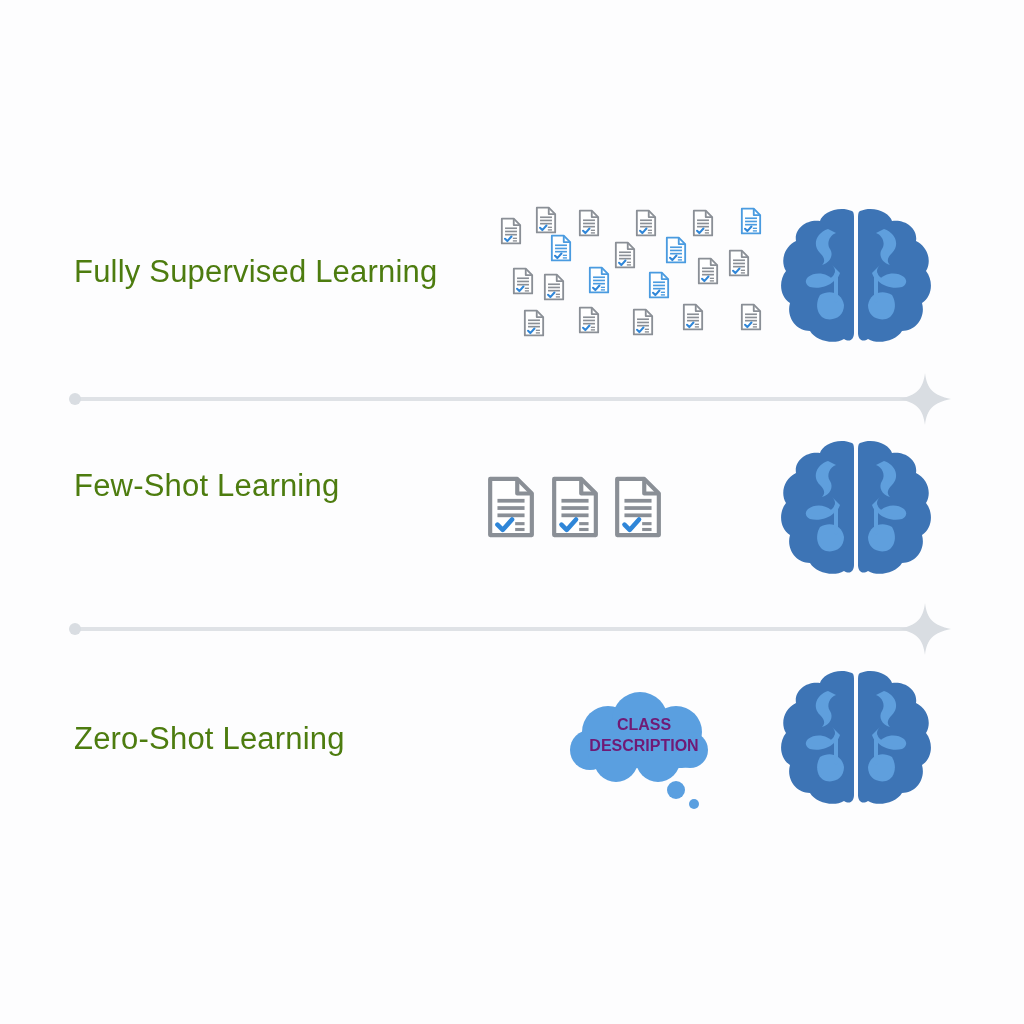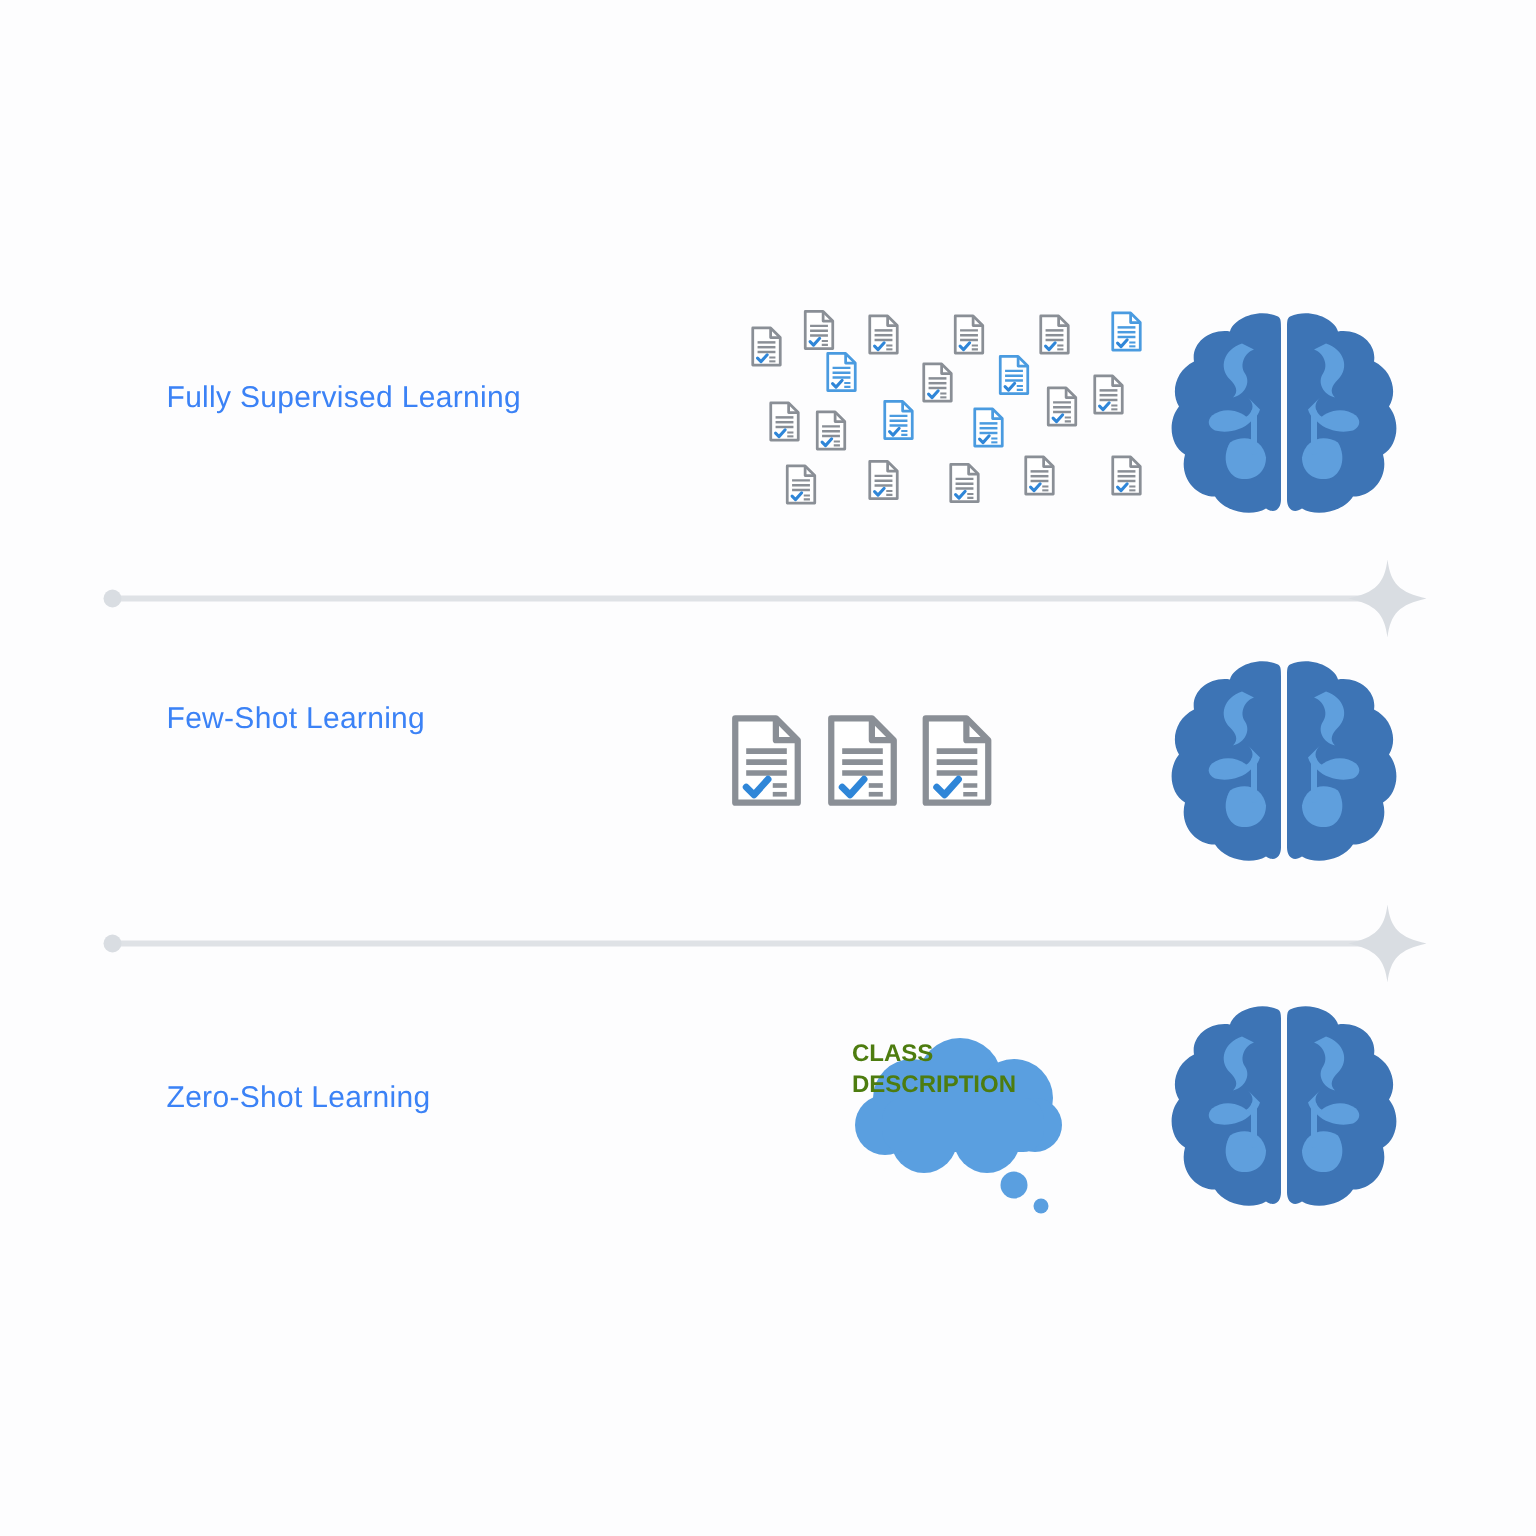--- a/index.html
+++ b/index.html
@@ -1,24 +1,24 @@
 <!DOCTYPE html>
 <html><head>
 <meta charset="utf-8">
 <style>
   html,body{margin:0;padding:0;}
   body{width:1024px;height:1024px;background:#fdfdfe;position:relative;overflow:hidden;font-family:"Liberation Sans",sans-serif;}
-  .label{position:absolute;left:74px;font-size:20px;color:#3b82f6;letter-spacing:0.2px;margin-left:37px;}
+  .label{position:absolute;left:74px;font-size:31px;color:#4d7c0f;letter-spacing:0.2px;}
   .divider{position:absolute;left:73px;width:853px;height:4px;background:#dfe2e6;border-radius:2px;}
   .divider .dot{position:absolute;left:-4px;top:-4px;width:12px;height:12px;border-radius:50%;background:#d9dde2;}
   .divider .spark{position:absolute;left:826px;top:-24px;width:52px;height:52px;}
   .brain{position:absolute;width:156px;height:138px;}
   .doc{position:absolute;}
   .cloud{position:absolute;left:568px;top:688px;width:140px;height:122px;}
-  .cloud-text{position:absolute;left:568px;top:692px;width:152px;text-align:left;color:#4d7c0f;font-weight:bold;font-size:16px;line-height:21px;}
+  .cloud-text{position:absolute;left:568px;top:714px;width:152px;text-align:center;color:#701a75;font-weight:bold;font-size:16px;line-height:21px;}
 </style>
 </head>
 <body>
 
 <svg width="0" height="0" style="position:absolute">
   <defs>
     <symbol id="docsym" viewBox="0 0 24 30">
       <path d="M2 1.5 H15 L22 8.5 V28.5 H2 Z" fill="#fff" stroke="currentColor" stroke-width="2" stroke-linejoin="round"></path>
       <path d="M15 1.5 V8.5 H22" fill="none" stroke="currentColor" stroke-width="2" stroke-linejoin="round"></path>
       <line x1="5.5" y1="12" x2="18.5" y2="12" stroke="currentColor" stroke-width="1.8"></line>

